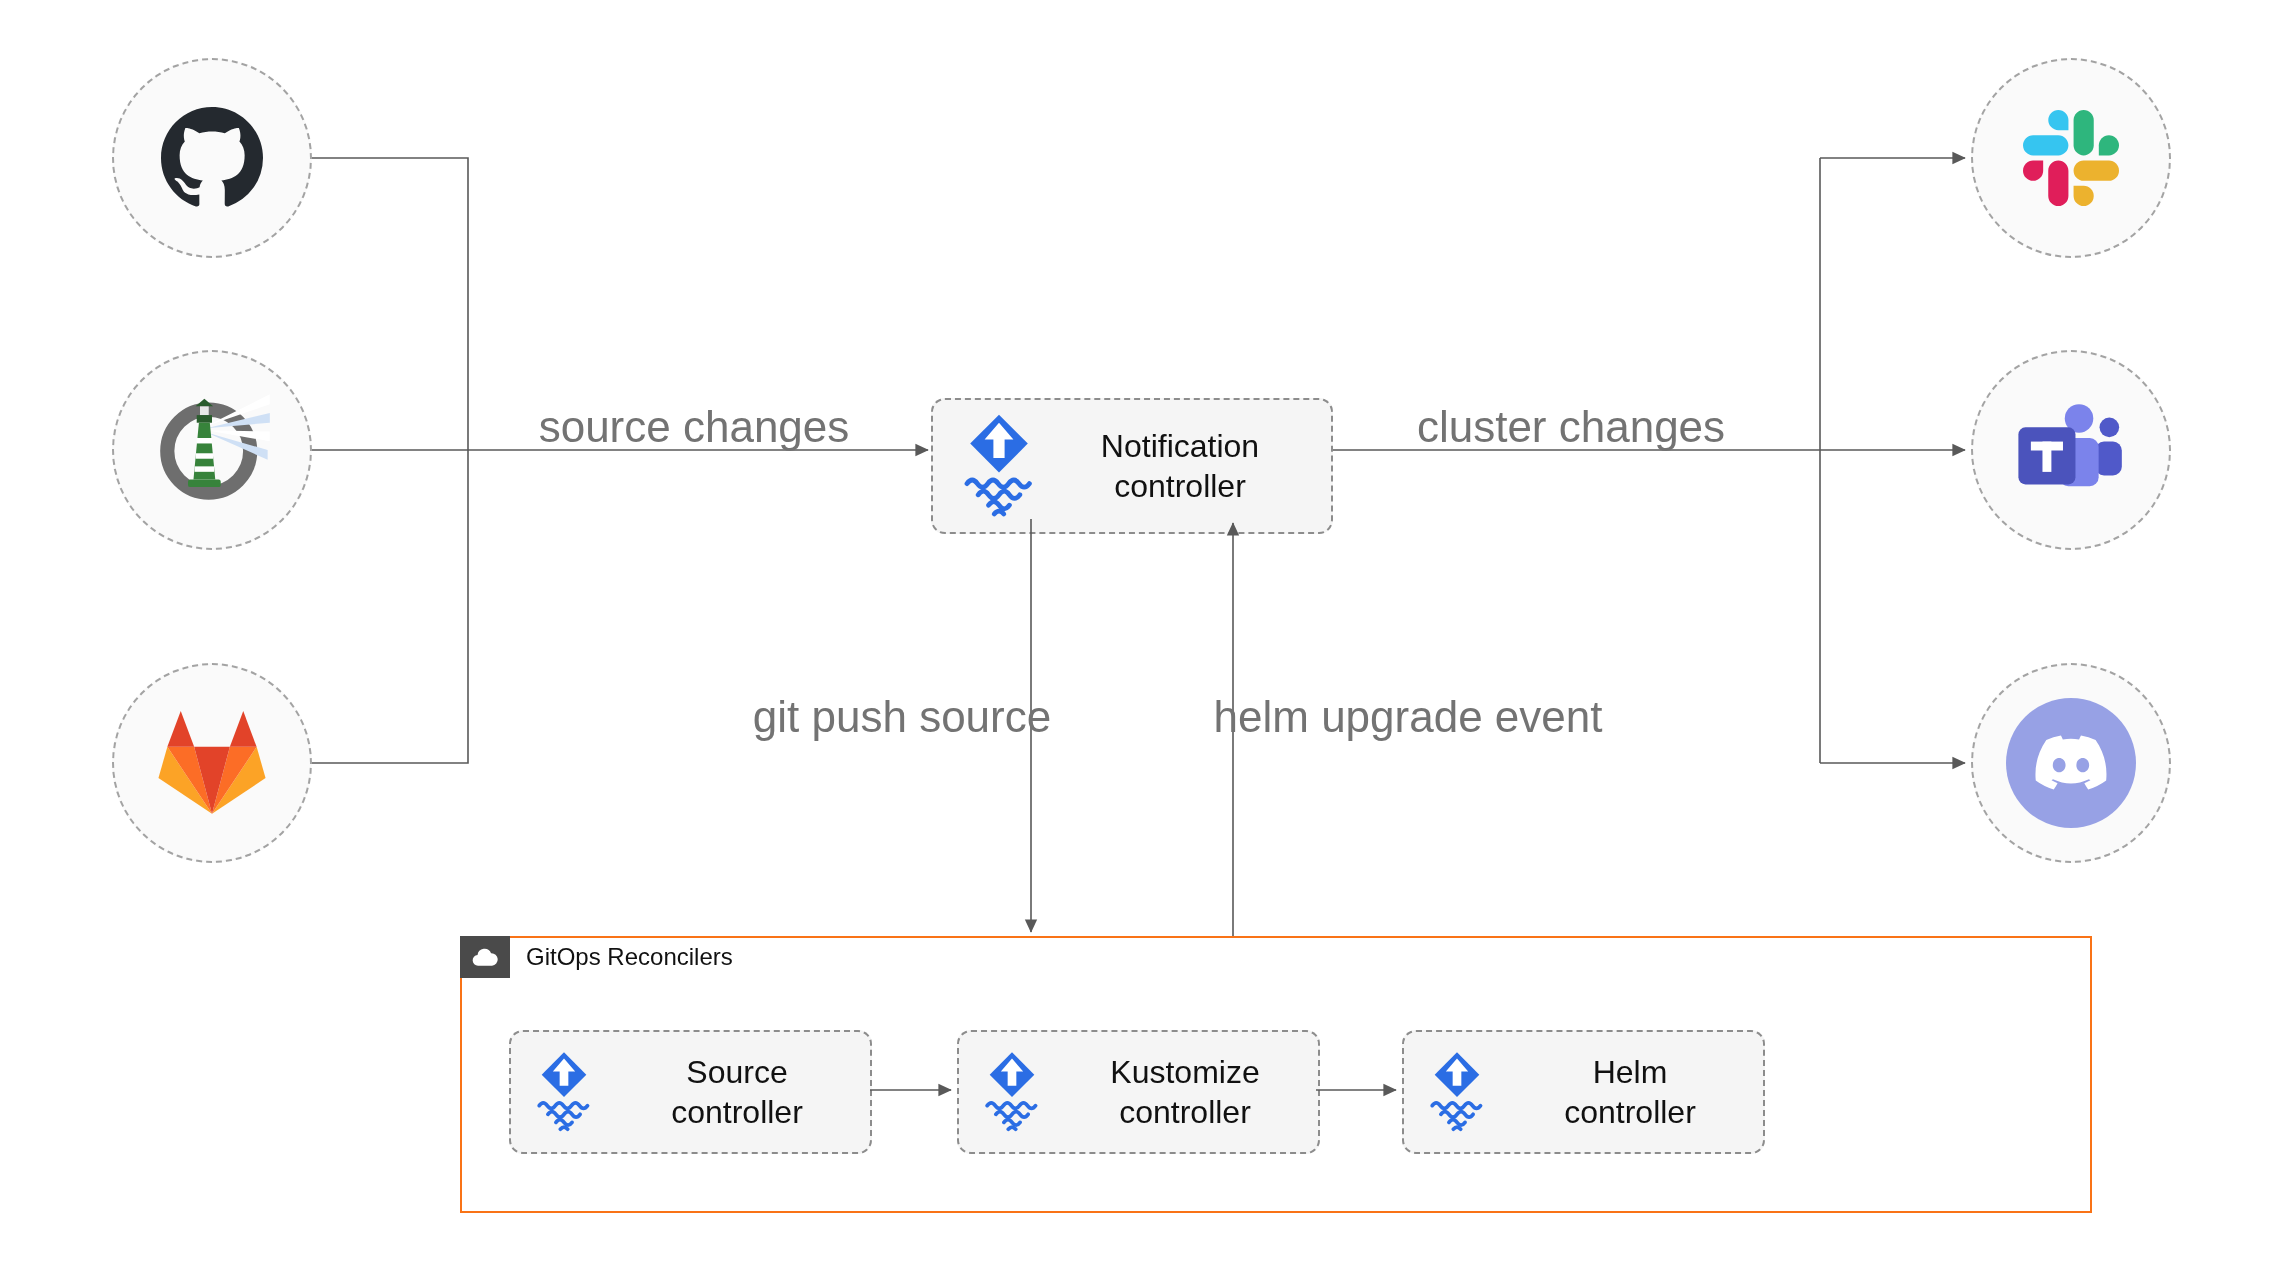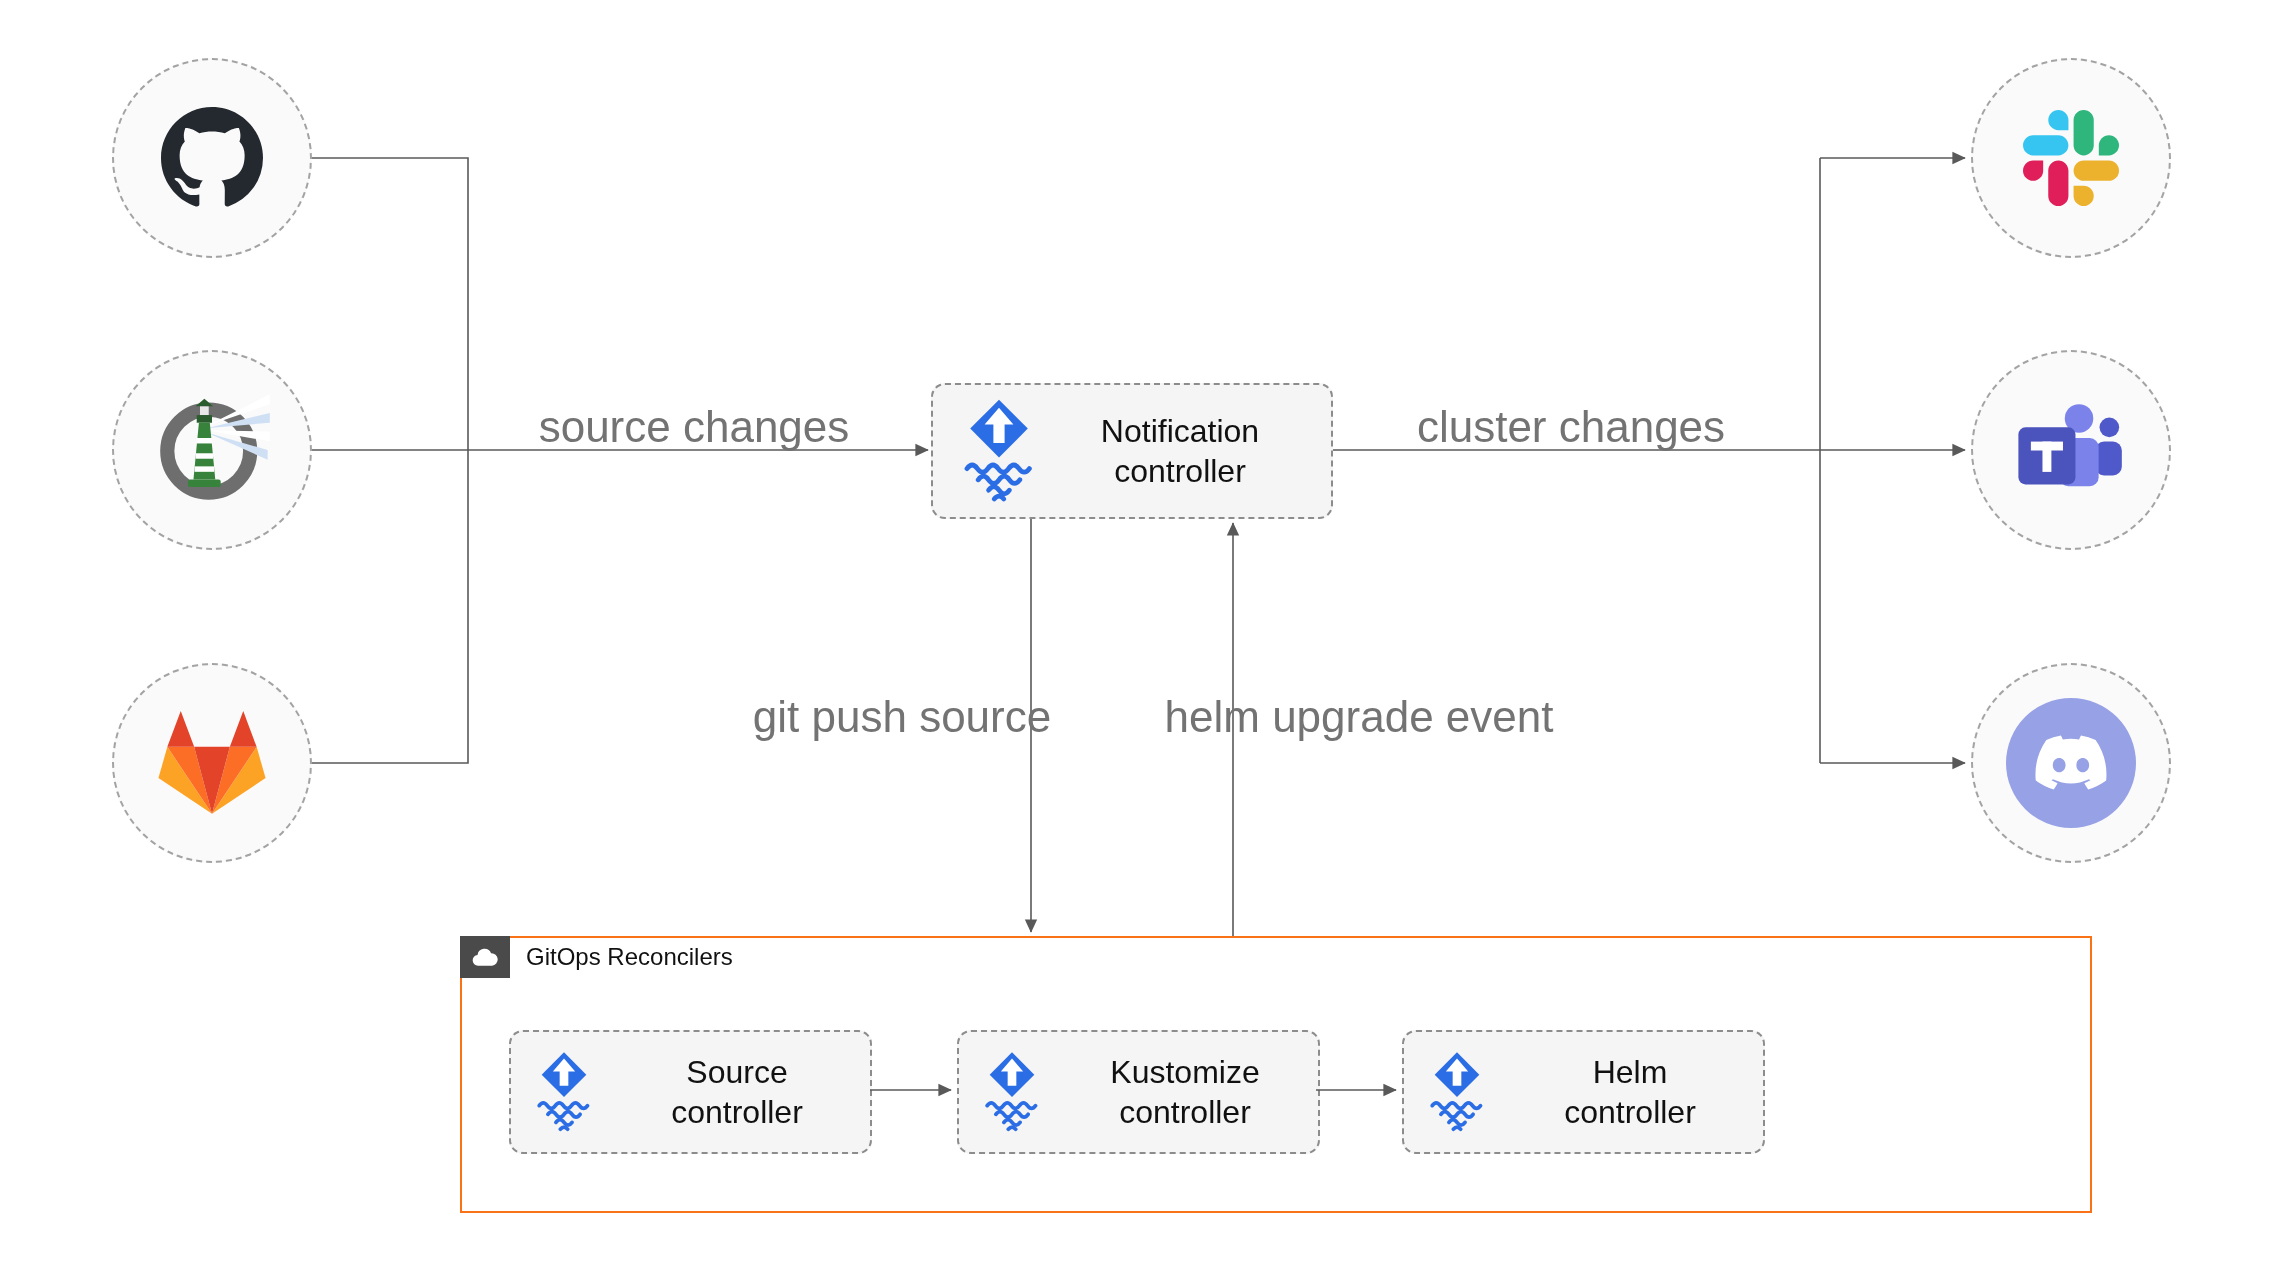--- a/index.html
+++ b/index.html
@@ -13,21 +13,21 @@
     border:2px dashed #a3a3a3; border-radius:50%;
     background:#fafafa; display:flex; align-items:center; justify-content:center;
     z-index:1;
   }
 
   .ctrl-box {
     position:absolute; background:#f5f5f5;
     border:2px dashed #8c8c8c; border-radius:14px;
     display:flex; align-items:center; z-index:1;
   }
-  .ctrl-box.notification { left:931px; top:383px; width:402px; height:136px;justify-content:flex-end; }
+  .ctrl-box.notification { left:931px; top:398px; width:402px; height:136px;justify-content:flex-end; }
   .ctrl-box .flux-logo { flex:0 0 auto; margin-left:26px; }
   .ctrl-box.inner .flux-logo { margin-left:22px; }
   .ctrl-label { flex:1 1 auto; text-align:center; font-size:32px; color:#111111; line-height:1.25; padding-right:10px; }
 
   .edge-label {
     position:absolute; transform:translateX(-50%);
     font-size:44px; color:#737373; white-space:nowrap; z-index:3;
   }
 
   .group-box {
@@ -163,21 +163,21 @@
       </svg>
     <div class="ctrl-label">
       <div>Notification</div>
       <div>controller</div>
     </div>
   </div>
 
   <div class="edge-label" style="left:694px; top:402px;">source changes</div>
   <div class="edge-label" style="left:1571px; top:402px;">cluster changes</div>
   <div class="edge-label" style="left:902px; top:692px;">git push source</div>
-  <div class="edge-label" style="left:1359px; top:692px;">helm upgrade event</div>
+  <div class="edge-label" style="left:1408px; top:692px;">helm upgrade event</div>
 
   <div class="group-box">
     <div class="group-tab">
       <svg width="28" height="19" viewBox="0 0 24 16">
         <path d="M6,15 a4.6,4.6 0 0 1 -0.4,-9.18 A6,6 0 0 1 17.2,4.4 A4.2,4.2 0 0 1 18,15 Z" fill="#ffffff"></path>
       </svg>
     </div>
     <div class="group-title">GitOps Reconcilers</div>
 
     <div class="ctrl-box inner source">

